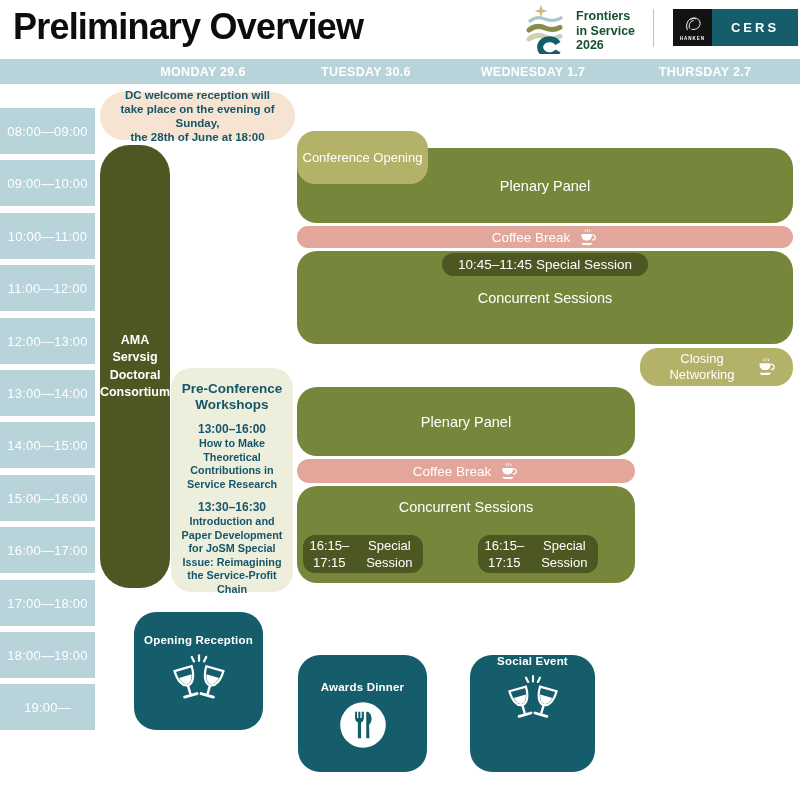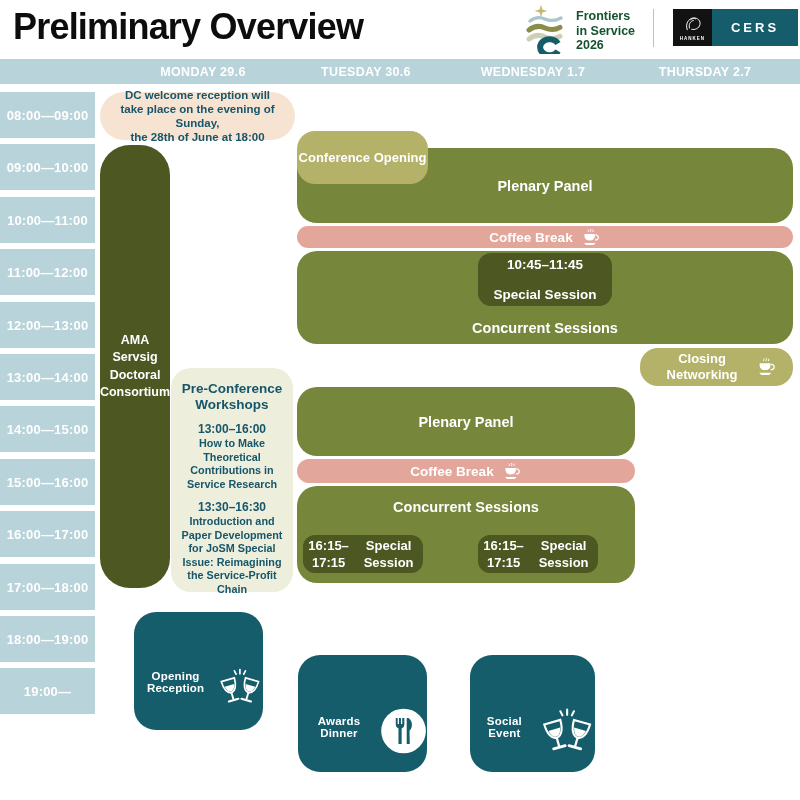--- a/index.html
+++ b/index.html
@@ -14,28 +14,28 @@
   .hanken-box{left:673px;top:9px;width:39px;height:37px;background:#121212;display:flex;flex-direction:column;
               align-items:center;justify-content:center;}
   .hanken-label{color:#fff;font-size:4.5px;letter-spacing:1px;font-weight:700;margin-top:1px;}
   .cers-box{left:712px;top:9px;width:86px;height:37px;background:#155d6b;display:flex;align-items:center;
             justify-content:center;color:#fff;font-size:13px;font-weight:700;letter-spacing:3px;}
   
   .day-band{left:0;top:59px;width:800px;height:25px;background:#b8d3da;}
   .day-label{position:absolute;top:50%;transform:translate(-50%,-50%);color:#fff;font-weight:700;
              font-size:12.5px;letter-spacing:0.3px;white-space:nowrap;}
   
-  .timecell{left:0;width:95px;height:46px;background:#b8d3da;color:#fff;font-weight:700;font-size:13px;
-            display:flex;align-items:center;justify-content:center;letter-spacing:0.2px;}
-  
-  .blk{display:flex;align-items:center;justify-content:center;text-align:center;color:#fff;font-weight:700;}
+  .timecell{left:0;width:95px;height:46px;background:#b8d3da;color:#fff;font-weight:400;font-size:13px;
+            display:flex;align-items:center;justify-content:center;letter-spacing:0.2px;margin-top:16px;}
+  
+  .blk{display:flex;align-items:center;justify-content:center;text-align:center;color:#fff;font-weight:400;}
   .olive{background:#76863b;border-radius:20px;}
   .khaki{background:#b4b168;border-radius:18px;}
   .pinkbar{background:#e3a69b;}
-  .dark{background:#4c5721;flex-direction:column;}
+  .dark{background:#4c5721;}
   .note-pill{left:100px;top:92px;width:195px;height:48px;background:#f6e3d1;border-radius:24px;
              color:#17566a;font-weight:700;font-size:11.5px;line-height:14px;
              display:flex;flex-direction:column;align-items:center;justify-content:center;text-align:center;}
   .ama-bar{left:100px;top:145px;width:70px;height:443px;background:#4c5721;border-radius:30px;
            color:#fff;font-weight:700;font-size:12.5px;line-height:17.5px;padding:0 6px;}
   .workshops{left:171px;top:358px;width:122px;height:224px;background:#edeedb;border-radius:20px;
              color:#17566a;text-align:center;padding:13px 5px 2px 5px;margin-top:10px;}
   .ws-title{font-size:13.5px;line-height:16px;font-weight:700;}
   .ws-time{font-size:12px;font-weight:700;margin-top:9px;}
   .ws-desc{font-size:10.8px;line-height:13.5px;font-weight:700;margin-top:1px;}
@@ -48,25 +48,25 @@
   .lunch{left:297px;top:348px;width:336px;height:36px;border-radius:18px;font-size:13.5px;gap:9px;}
   .closing{left:640px;top:348px;width:153px;height:38px;font-size:13px;line-height:16px;gap:8px;}
   .plenary2{left:297px;top:387px;width:338px;height:69px;font-size:14.5px;}
   .coffee2{left:297px;top:459px;width:338px;height:24px;border-radius:12px;font-size:13.5px;gap:8px;}
   .concurrent2{left:297px;top:486px;width:338px;height:97px;flex-direction:column;justify-content:flex-start;}
   .cc2-label{font-size:14.5px;margin-top:13px;}
   .badge-sm{position:absolute;width:120px;height:38px;border-radius:12px;font-size:13px;line-height:17px;
             display:flex;flex-direction:row;align-items:center;justify-content:center;}
   .badge-sm.b1{left:6px;top:49px;}
   .badge-sm.b2{left:181px;top:49px;}
-  .tealbox{background:#155d6b;border-radius:22px;color:#fff;display:flex;flex-direction:row;
+  .tealbox{background:#155d6b;border-radius:22px;color:#fff;display:flex;flex-direction:column;
            align-items:center;text-align:center;}
   .opening-rec{left:134px;top:612px;width:129px;height:118px;padding-top:22px;}
   .awards{left:298px;top:655px;width:129px;height:117px;padding-top:26px;}
-  .social{left:470px;top:655px;width:125px;height:117px;padding-top:26px;}
+  .social{left:470px;top:655px;width:125px;height:117px;}
   .event-label{font-size:11.5px;font-weight:700;letter-spacing:0.2px;}
   .event-icon{margin-top:8px;}
   .hidden-defs{position:absolute;width:0;height:0;overflow:hidden;}
 </style>
 </head>
 <body>
 
 <svg class="hidden-defs" aria-hidden="true">
   <defs>
     <g id="glass">

